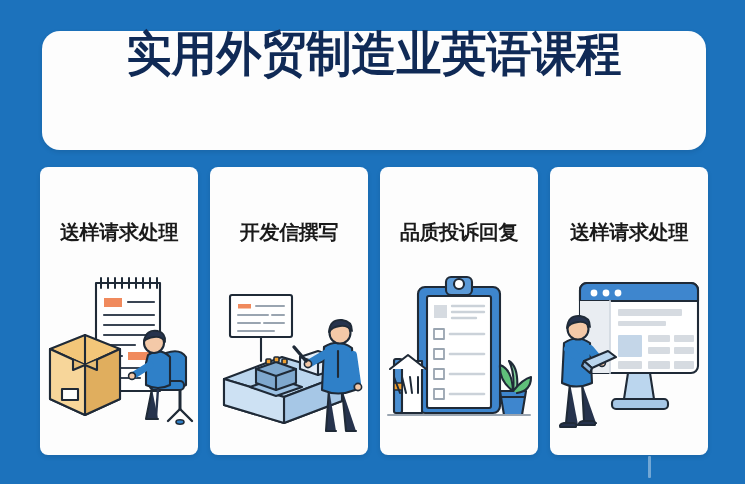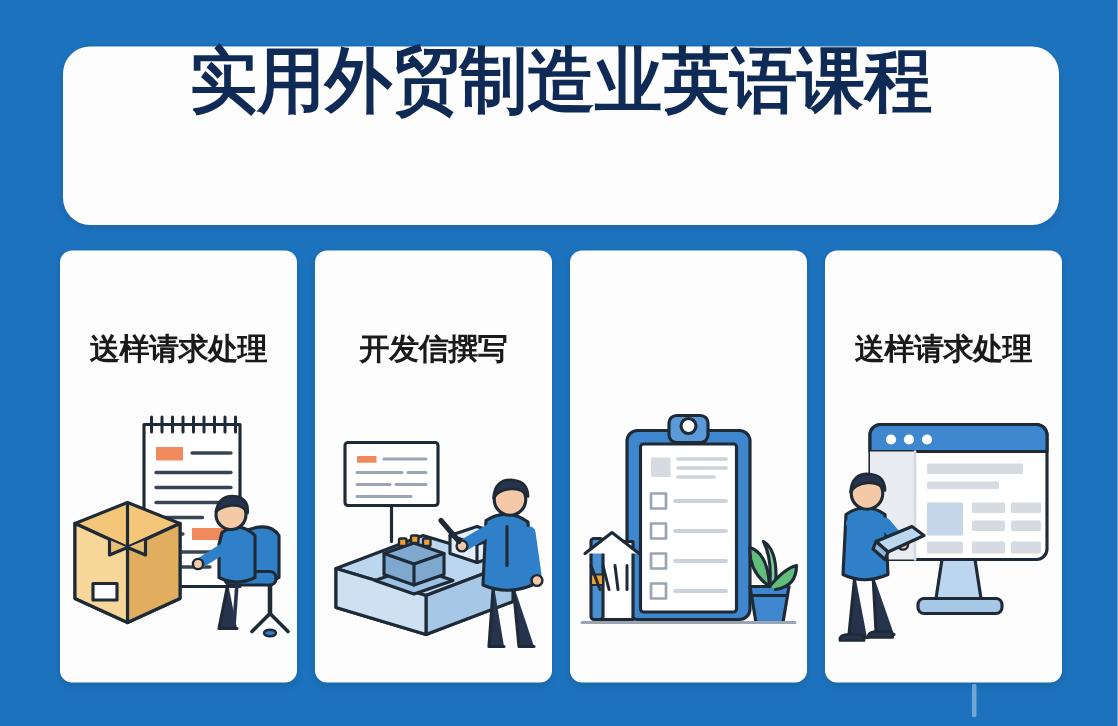--- a/index.html
+++ b/index.html
@@ -226,20 +226,21 @@
             <line x1="96" y1="96" x2="84" y2="82" stroke="#1F2A37" stroke-width="3.4"></line>
 
             <circle cx="130" cy="68" r="10.5" fill="#F4C9A8"></circle>
             <path d="M119 67 q1 -13 13 -12 q10 1 10 11 q-4 -6 -12 -5 q-8 1 -11 6 Z" fill="#26334D" stroke-width="1.8"></path>
           </g>
         </svg>
       </div>
     </div>
 
     <div class="feature-card">
+      <div class="card-title">品质投诉回复</div>
       <div class="card-art">
         <svg viewBox="0 0 158 180" xmlns="http://www.w3.org/2000/svg">
           <g stroke="#1F2A37" stroke-width="2.1" stroke-linejoin="round" stroke-linecap="round" fill="none">
 
             <rect x="38" y="22" width="82" height="126" rx="7" fill="#3E86CE"></rect>
             <rect x="47" y="31" width="64" height="112" rx="2" fill="#FFFFFF"></rect>
 
             <rect x="66" y="12" width="26" height="18" rx="5" fill="#5B9AD8"></rect>
             <circle cx="79" cy="19" r="5" fill="#FFFFFF"></circle>
 

